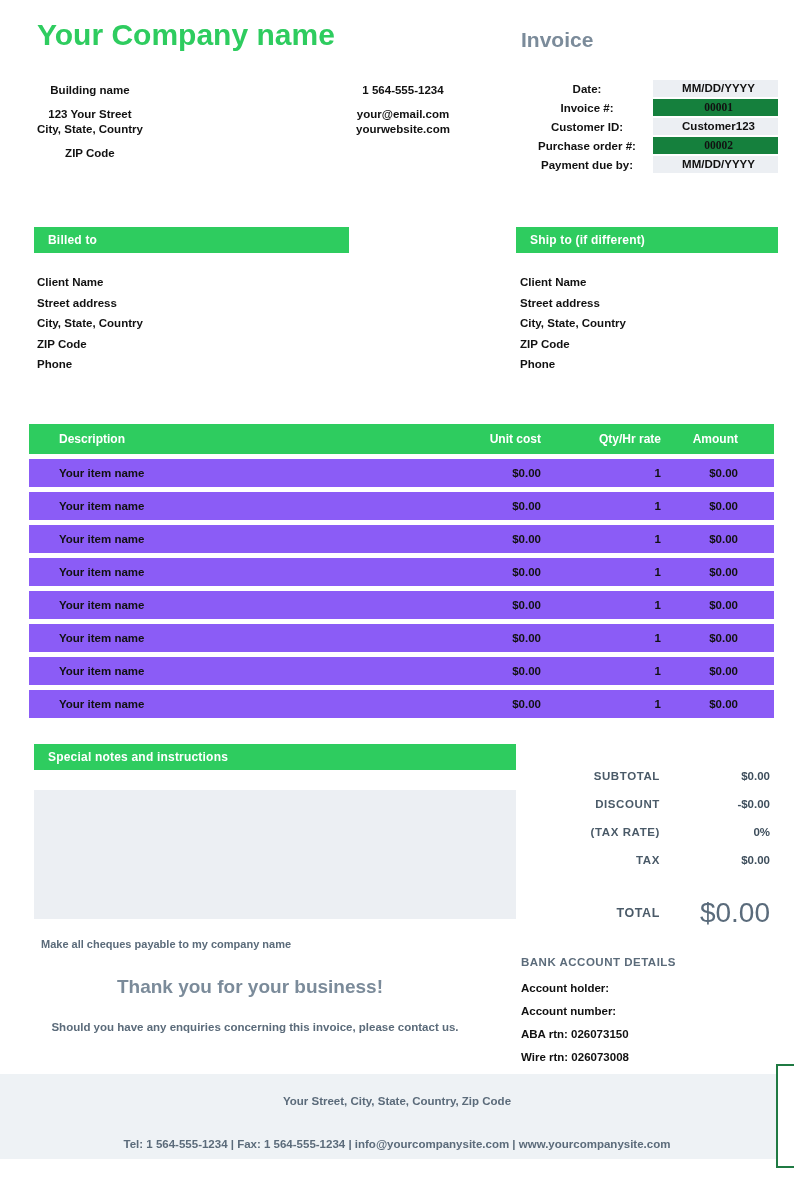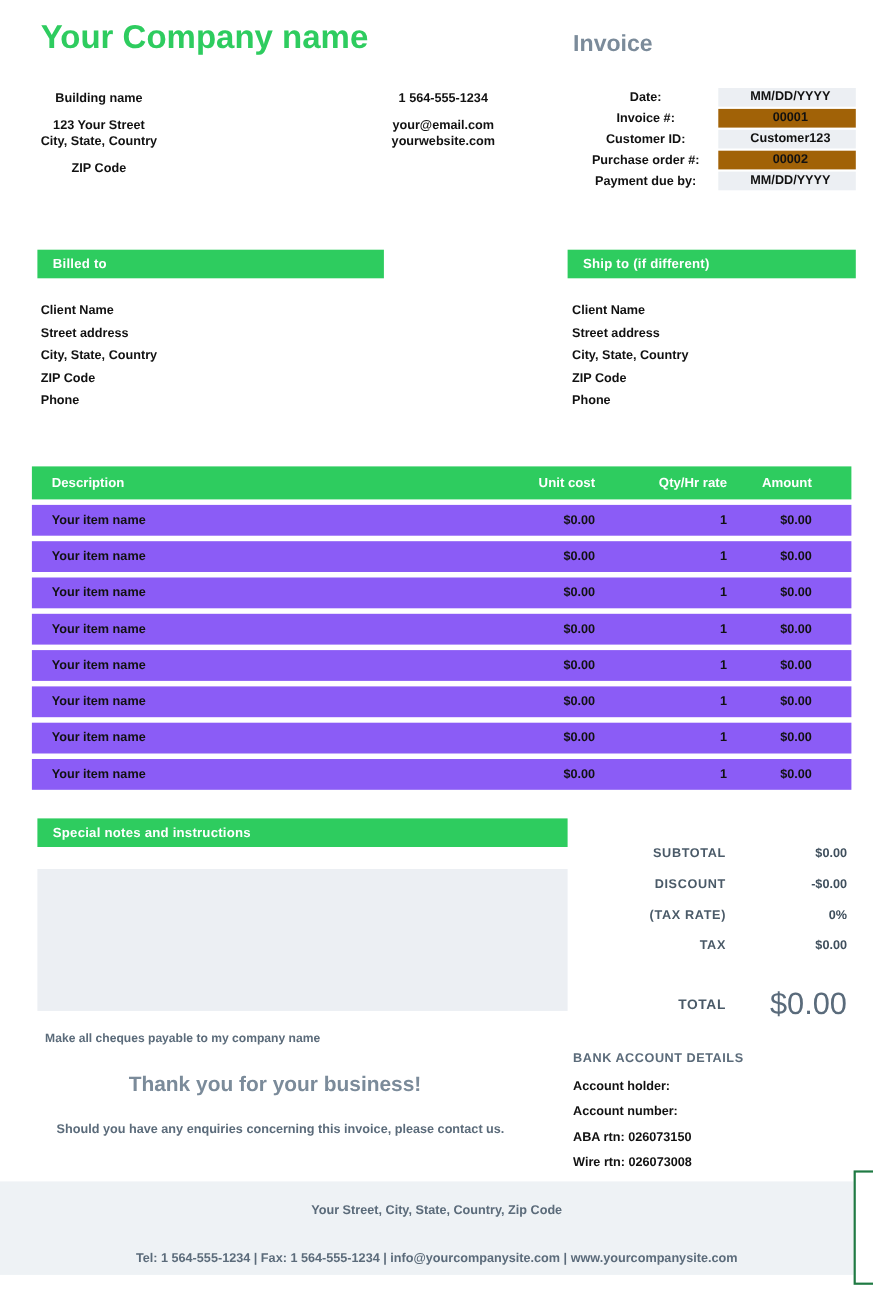--- a/index.html
+++ b/index.html
@@ -42,21 +42,21 @@
   .meta { position: absolute; left: 521px; top: 80px; width: 257px; }
   .meta-row { display: flex; align-items: center; height: 17px; margin-bottom: 2px; }
   .meta-label {
     width: 132px; font-size: 11.5px; font-weight: bold; color: #111;
   }
   .meta-value {
     width: 125px; height: 17px; line-height: 17px;
     font-size: 11.5px; font-weight: bold; color: #111;
     background: #eceff3; padding-left: 6px;
   }
-  .meta-value.alt { background: #a16207; }
+  .meta-value.alt { background: #15803d; font-family: Liberation Serif, serif; }
 
   
   .green-bar {
     position: absolute; height: 26px; background: #2ecc5f;
     color: #ffffff; font-size: 12px; font-weight: bold;
     line-height: 26px; padding-left: 14px; letter-spacing: 0.2px;
   }
   .bar-billed { left: 34px; top: 227px; width: 315px; }
   .bar-ship   { left: 516px; top: 227px; width: 262px; }
 
@@ -66,21 +66,21 @@
   .party-ship   { left: 520px; top: 272px; }
 
   
   .items { position: absolute; left: 29px; top: 424px; width: 745px; }
 
   .items-head {
     display: flex; align-items: center; height: 30px;
     background: #2ecc5f; color: #ffffff;
     font-size: 12px; font-weight: bold;
   }
-  .c-desc   { width: 392px; padding-left: 18px; }
+  .c-desc   { width: 392px; padding-left: 30px; }
   .c-unit   { width: 120px; text-align: right; }
   .c-qty    { width: 120px; text-align: right; }
   .c-amt    { width: 113px; text-align: right; padding-right: 36px; }
 
   .items-row {
     display: flex; align-items: center; height: 28px;
     background: #8b5cf6; margin-top: 5px;
     font-size: 11.5px; font-weight: bold; color: #111;
   }
   .items-row .c-unit, .items-row .c-qty, .items-row .c-amt { font-size: 11.5px; }

